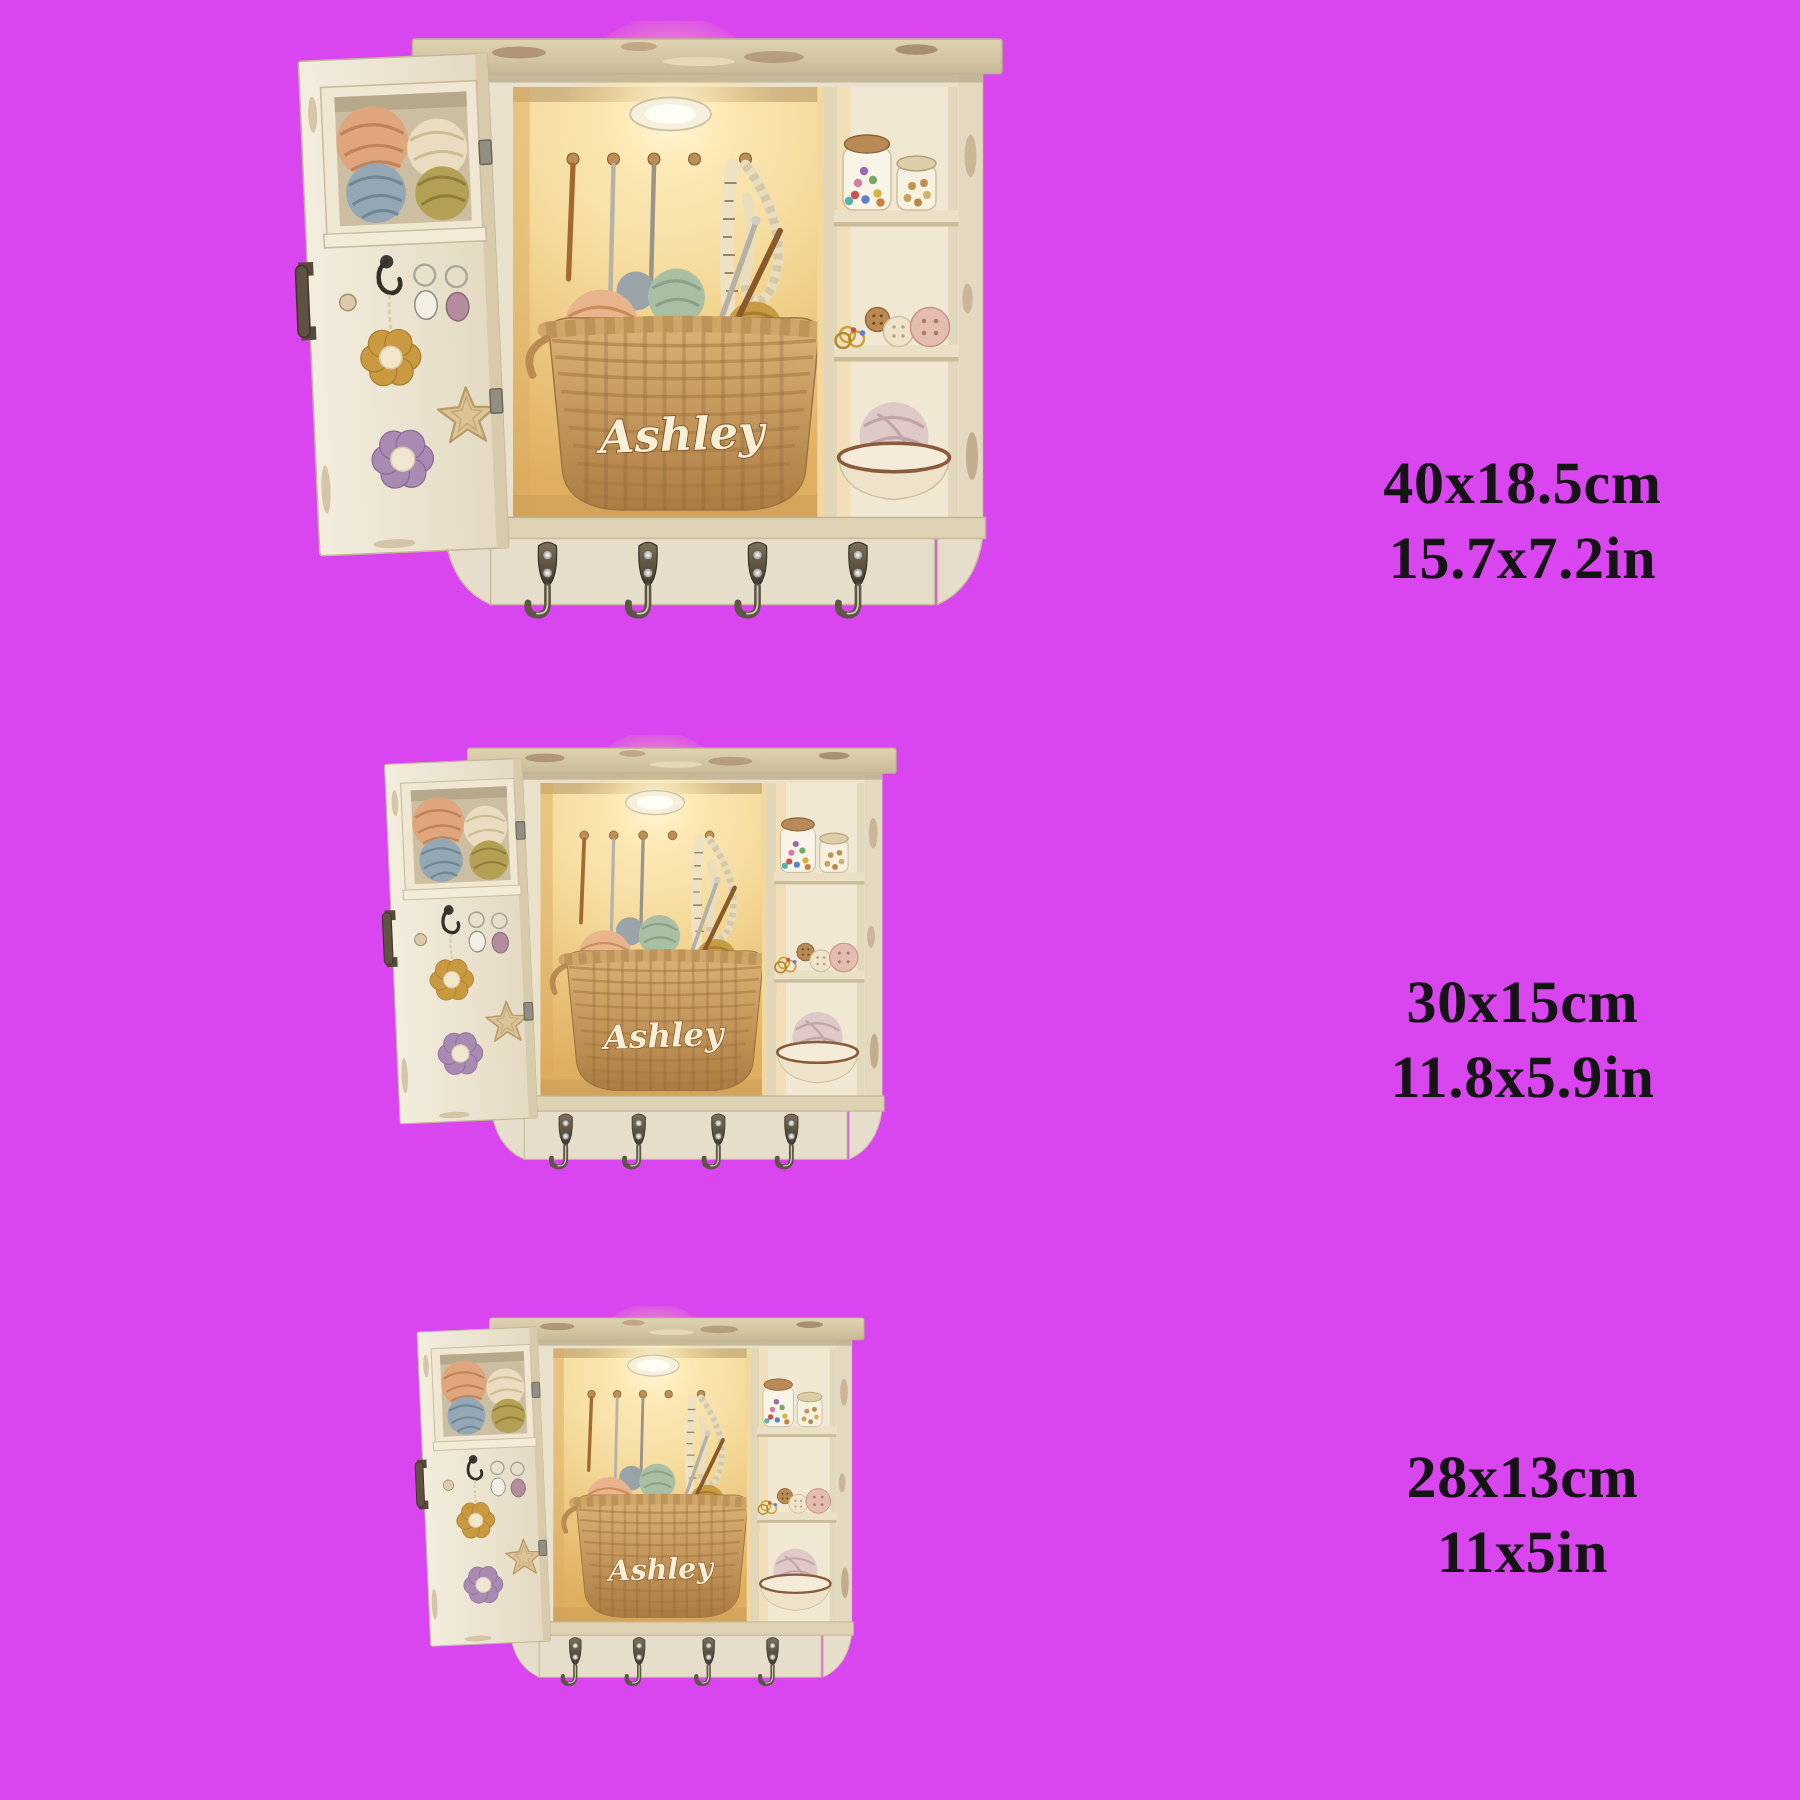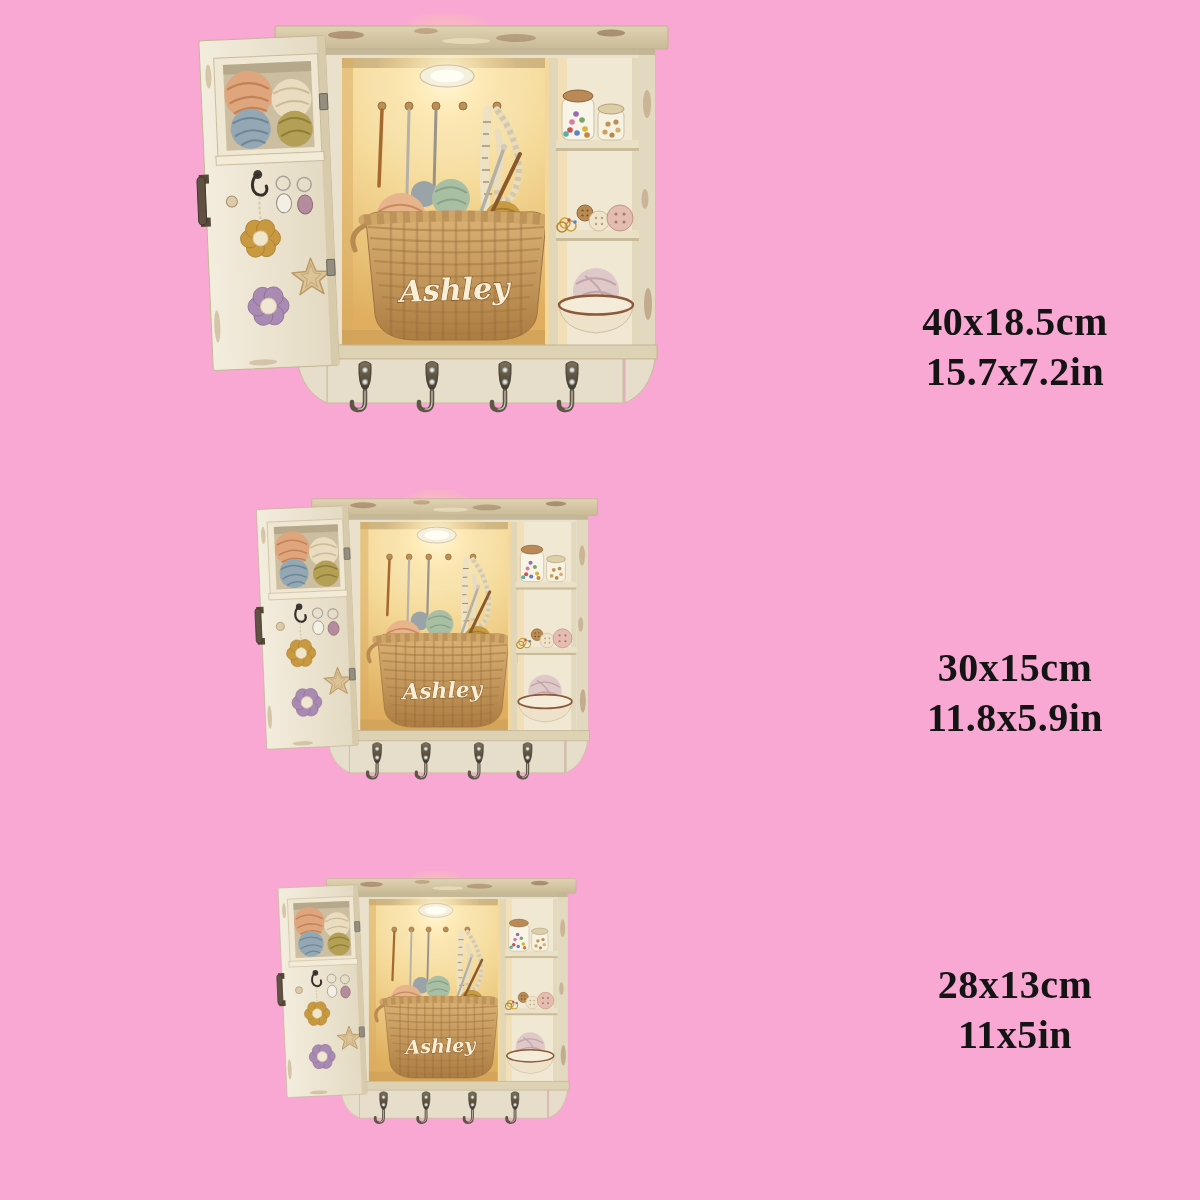--- a/index.html
+++ b/index.html
@@ -1,17 +1,17 @@
 <!DOCTYPE html>
 <html><head>
 <meta charset="utf-8">
 <style>
   html,body{margin:0;padding:0;background:#ffffff;}
   body{width:1200px;height:1200px;overflow:hidden;}
-  .stage{position:relative;width:1200px;height:1200px;background:#f9a8d4;font-family:"Liberation Serif",serif;}
+  .stage{position:relative;width:1200px;height:1200px;background:#d946ef;font-family:"Liberation Serif",serif;}
   .figure{position:absolute;}
   .figure svg{display:block;width:100%;height:100%;}
   .size-label{position:absolute;width:380px;text-align:center;color:#141414;
               font-family:"Liberation Serif",serif;font-weight:700;font-size:40px;
               line-height:50px;letter-spacing:.5px;}
   .defs-holder{position:absolute;width:0;height:0;overflow:hidden;}
 </style>
 </head>
 <body>
 

